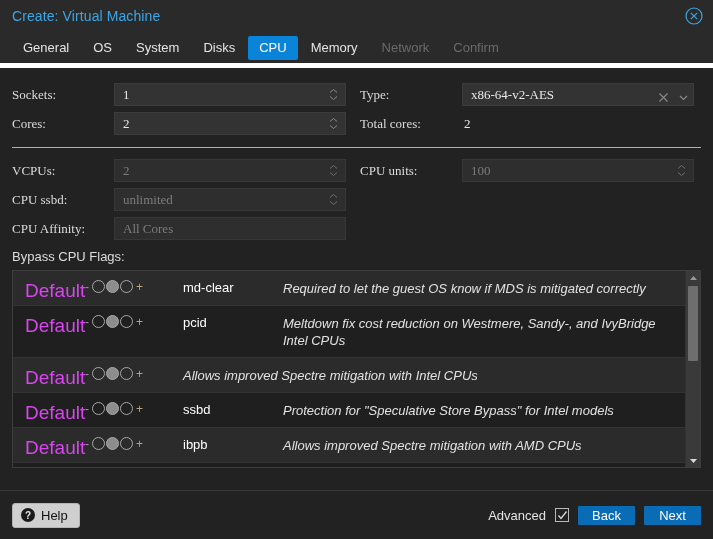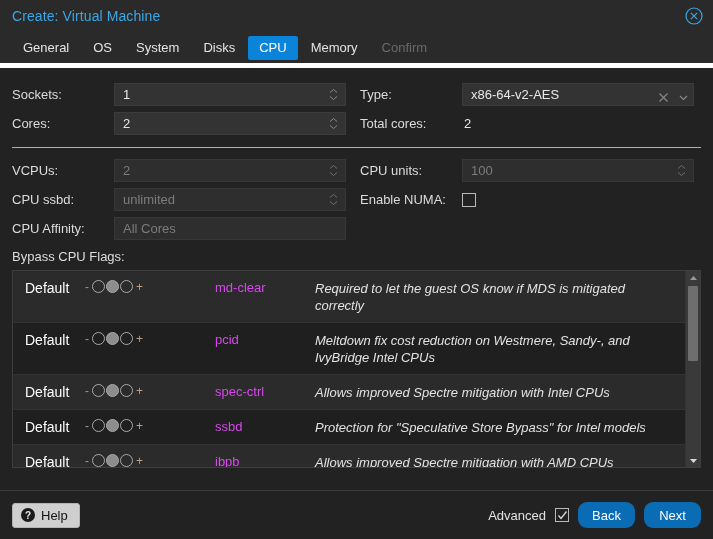--- a/index.html
+++ b/index.html
@@ -36,21 +36,21 @@
   .tab {
     font-size: 13px; color: #e4e4e4;
     padding: 4px 11px; border-radius: 2px;
     cursor: pointer; white-space: nowrap; line-height: 16px;
   }
   .tab.active { background: #0a84d8; color: #ffffff; }
   .tab.disabled { color: #6a6a6a; cursor: default; }
 
   
   .body { flex: 1 1 auto; background: #222222; padding: 12px 8px 0 8px; position: relative; }
-  .frow { display: flex; align-items: center; height: 29px; }
+  .frow { display: flex; align-items: center; height: 29px; font-family: Liberation Serif, serif; }
   .fcell { display: flex; align-items: center; }
   .fcell.left { width: 348px; flex: 0 0 348px; }
   .fcell.right { flex: 1 1 auto; }
   .flabel {
     font-size: 13px; color: #dcdcdc;
     width: 106px; flex: 0 0 106px; padding-left: 4px;
   }
   .flabel.r { width: 106px; flex: 0 0 106px; padding-left: 4px; }
 
   .field {
@@ -106,43 +106,42 @@
   .frow-item {
     display: flex; align-items: flex-start;
     min-height: 34px;
     border-bottom: 1px solid #333333;
     padding: 0;
   }
   .frow-item.odd  { background: #2b2b2b; }
   .frow-item.even { background: #1f1f1f; }
   .c-default {
     width: 72px; flex: 0 0 72px;
-    font-size: 14px; color: #ffffff;
+    font-size: 19px; color: #d946ef;
     padding: 9px 0 0 12px;
   }
   .c-radio {
     width: 98px; flex: 0 0 98px;
     display: flex; align-items: center; gap: 3px;
     padding-top: 9px;
   }
   .sign { font-size: 12px; color: #b9a27e; line-height: 1; }
   .sign.minus { color: #9a9a9a; }
   .rads { display: flex; gap: 1px; }
   .rad {
     width: 13px; height: 13px; border-radius: 50%;
     border: 1px solid #a8a8a8; background: transparent;
     cursor: pointer;
     display: inline-block;
   }
   .rad.sel { background: #8d8d8d; }
   .c-flag {
     width: 100px; flex: 0 0 100px;
-    font-size: 13px; color: #d946ef;
+    font-size: 13px; color: #ffffff;
     padding: 9px 0 0 0;
-    margin-left: 32px;
   }
   .c-desc {
     flex: 1 1 auto; font-size: 13px; color: #e2e2e2;
     padding: 9px 10px 8px 0; line-height: 17px; font-style: italic;
   }
 
   .vscroll {
     width: 15px; flex: 0 0 15px;
     background: #3a3a3a;
     display: flex; flex-direction: column; align-items: center;
@@ -172,22 +171,22 @@
   .qmark {
     width: 14px; height: 14px; border-radius: 50%;
     background: #1a1a1a; color: #e8e8e8;
     font-size: 10px; font-weight: bold;
     display: flex; align-items: center; justify-content: center;
   }
   .footer-right { margin-left: auto; display: flex; align-items: center; gap: 9px; }
   .adv-label { font-size: 13px; color: #e2e2e2; }
   .btn-blue {
     background: #0a6cb5; color: #ffffff;
-    font-size: 13px; border: none; border-radius: 9px;
-    height: 26px; min-width: 57px; padding: 0 7px;
+    font-size: 13px; border: none; border-radius: 1px;
+    height: 19px; min-width: 57px; padding: 0 7px;
     cursor: pointer; font-family: "Liberation Sans", sans-serif;
   }
 </style>
 </head>
 <body>
 
 <div class="window">
 
   <div class="titlebar">
     <span class="title-text">Create: Virtual Machine</span>
@@ -199,20 +198,21 @@
     </span>
   </div>
 
   <div class="tabbar">
     <div class="tab">General</div>
     <div class="tab">OS</div>
     <div class="tab">System</div>
     <div class="tab">Disks</div>
     <div class="tab active">CPU</div>
     <div class="tab">Memory</div>
+    <div class="tab disabled">Network</div>
     <div class="tab disabled">Confirm</div>
   </div>
 
   <div class="body">
 
     <div class="frow">
       <div class="fcell left">
         <span class="flabel">Sockets:</span>
         <div class="field">
           <span class="val">1</span>
@@ -308,24 +308,20 @@
           <span class="spinner">
             <svg class="chev" viewBox="0 0 9 5">
                 <path d="M1 4 L4.5 1 L8 4" fill="none" stroke="#6e6e6e" stroke-width="1"></path>
               </svg>
             <svg class="chev" viewBox="0 0 9 5">
                 <path d="M1 1 L4.5 4 L8 1" fill="none" stroke="#6e6e6e" stroke-width="1"></path>
               </svg>
           </span>
         </div>
       </div>
-      <div class="fcell right">
-        <span class="flabel r">Enable NUMA:</span>
-        <span class="cbox"></span>
-      </div>
     </div>
 
     <div class="frow">
       <div class="fcell left">
         <span class="flabel">CPU Affinity:</span>
         <div class="field disabled">
           <span class="val ph">All Cores</span>
         </div>
       </div>
       <div class="fcell right"></div>
@@ -370,21 +366,20 @@
           <div class="c-default">Default</div>
           <div class="c-radio">
             <span class="sign minus">-</span>
             <span class="rads">
               <span class="rad"></span>
               <span class="rad sel"></span>
               <span class="rad"></span>
             </span>
             <span class="sign">+</span>
           </div>
-          <div class="c-flag">spec-ctrl</div>
           <div class="c-desc">Allows improved Spectre mitigation with Intel CPUs</div>
         </div>
 
         <div class="frow-item even">
           <div class="c-default">Default</div>
           <div class="c-radio">
             <span class="sign minus">-</span>
             <span class="rads">
               <span class="rad"></span>
               <span class="rad sel"></span>

